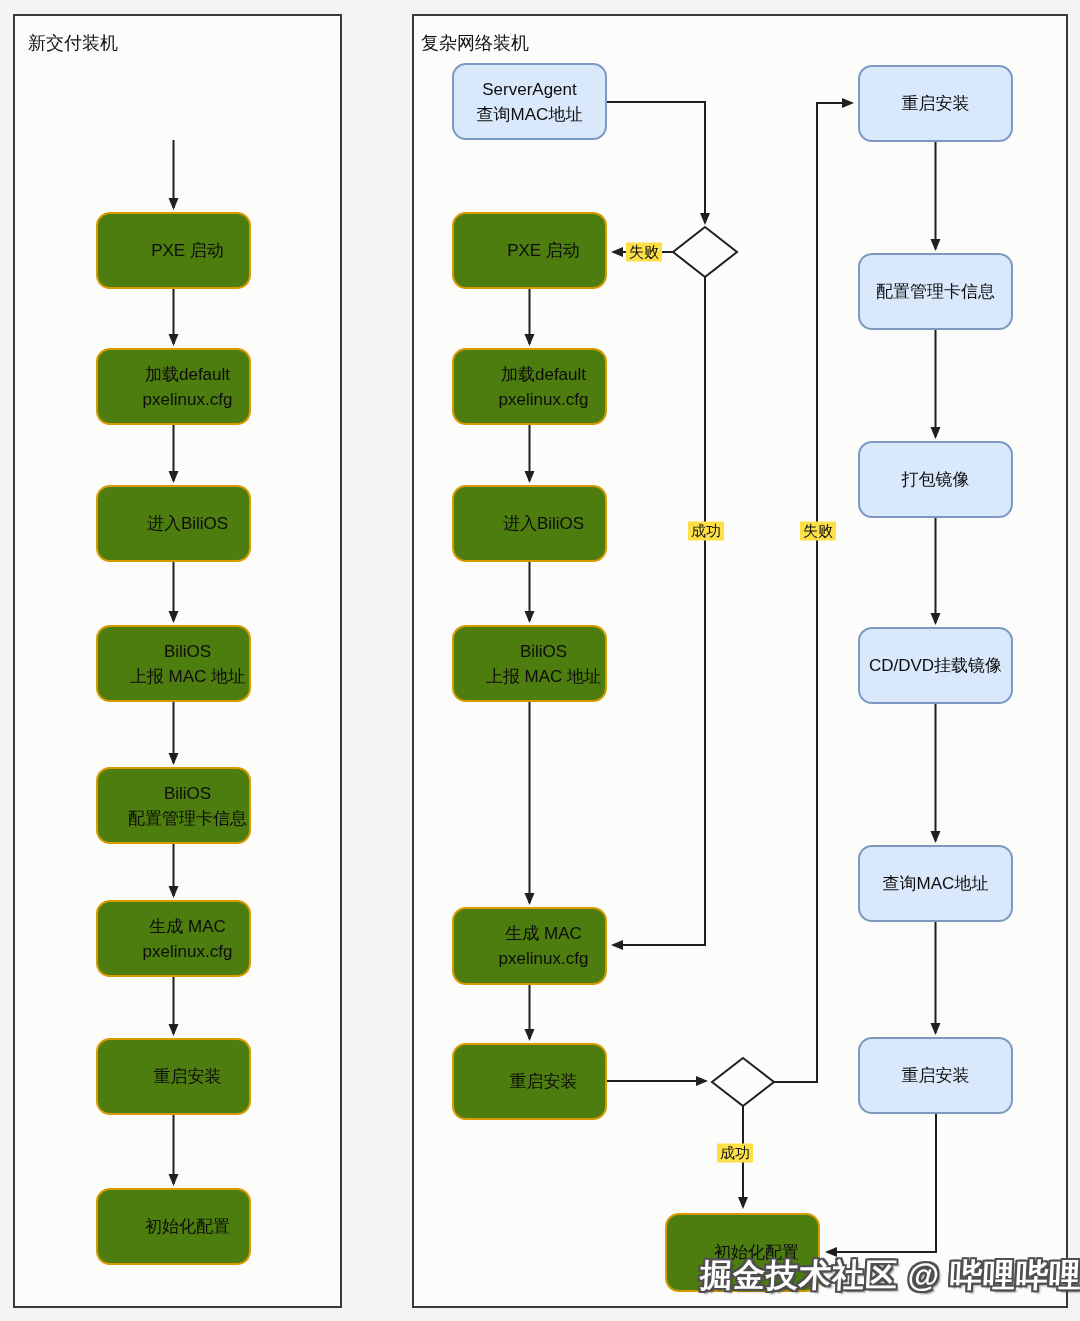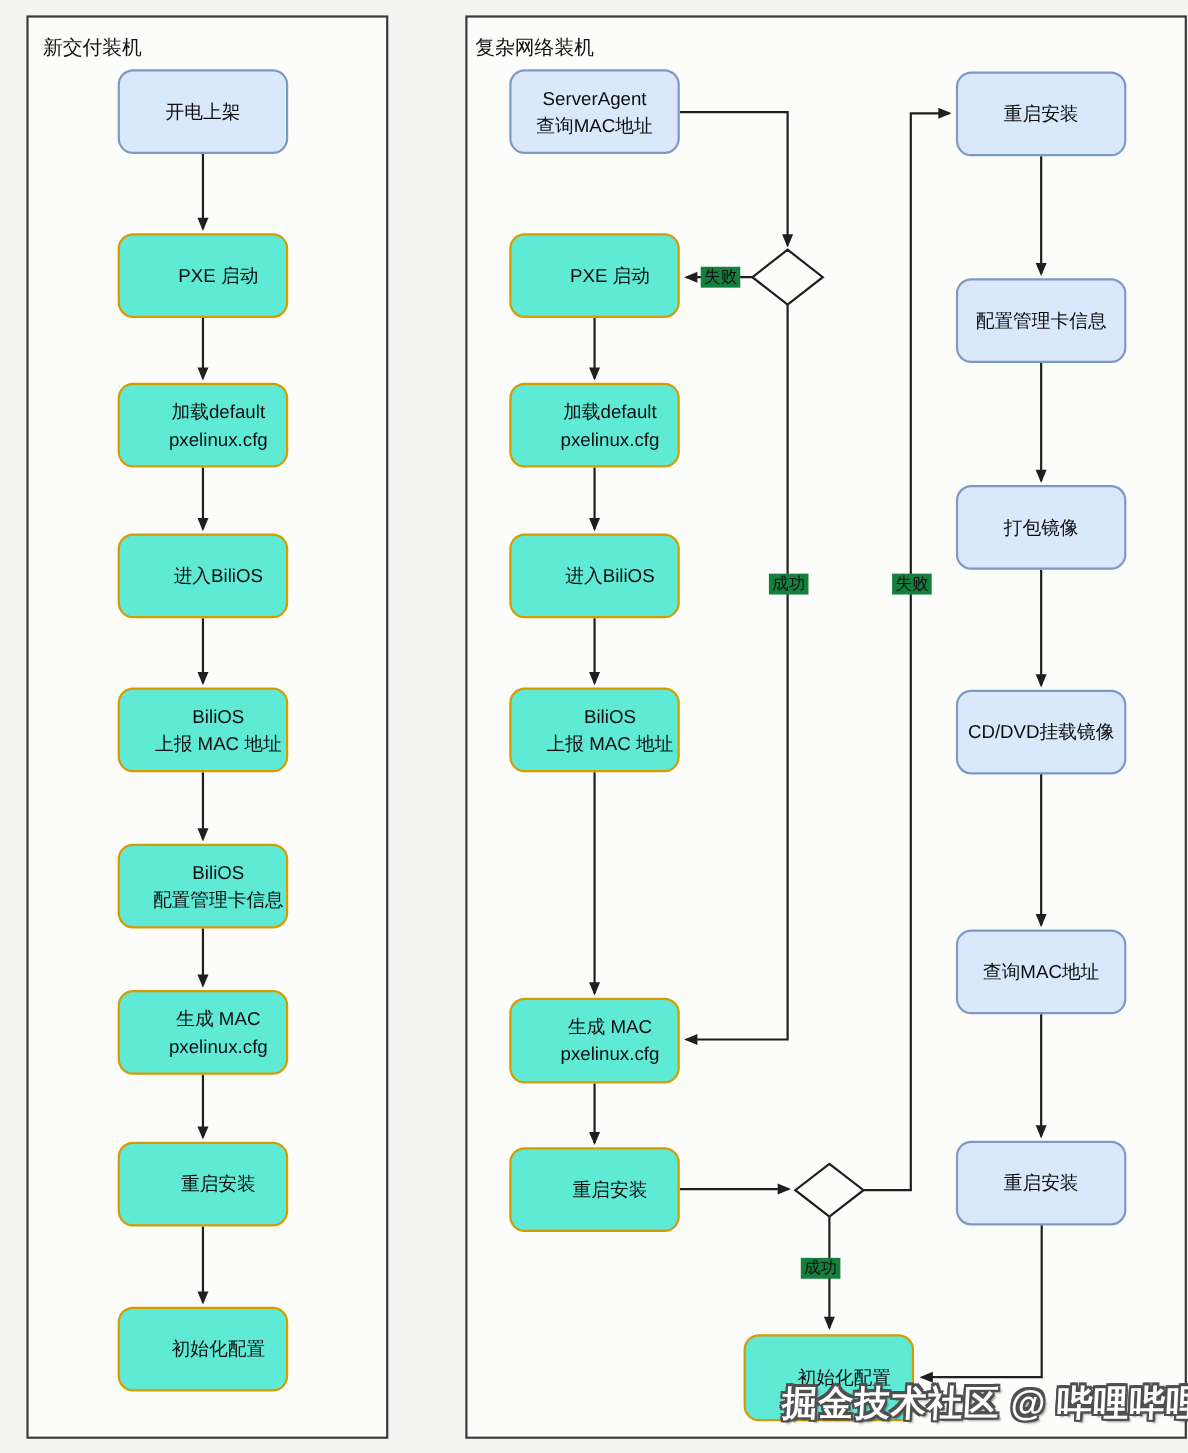--- a/index.html
+++ b/index.html
@@ -2,41 +2,41 @@
 <html><head>
 <meta charset="utf-8">
 <style>
   html,body{margin:0;padding:0;}
   body{
     width:1080px;height:1321px;position:relative;
     background:#f4f4f2;
     font-family:"Liberation Sans","DejaVu Sans",sans-serif;
     color:#1a1a1a;overflow:hidden;
   }
-  .canvas{position:absolute;left:11px;top:0;width:875px;height:1321px;}
+  .canvas{position:absolute;left:0;top:0;width:875px;height:1321px;}
   .panel{
     position:absolute;border:2px solid #3a3a3a;background:#fcfcfa;
     box-sizing:border-box;
   }
   .panel-title{
     position:absolute;font-size:18px;font-weight:500;color:#111;
     white-space:nowrap;
   }
   .node{
     position:absolute;width:155px;height:77px;border-radius:14px;
     box-sizing:border-box;border:2px solid;display:flex;flex-direction:column;
     align-items:center;justify-content:center;text-align:center;
     font-size:17px;line-height:25px;color:#0d0d0d;
   }
   .node.blue{background:#dae8fc;border-color:#7e99c1;}
-  .node.orange{background:#5eead4;border-color:#d79b00;padding-left:28px;}
+  .node.orange{background:#4d7c0f;border-color:#d79b00;padding-left:28px;}
   svg.wires{position:absolute;left:0;top:0;}
   .edge-label{
     position:absolute;transform:translate(-50%,-50%);
-    font-size:15px;color:#111;background:#15803d;padding:0 3px;
+    font-size:15px;color:#111;background:#fde047;padding:0 3px;
     white-space:nowrap;
   }
   .watermark{
     position:absolute;left:700px;top:1254px;width:360px;
     font-size:32px;font-weight:700;letter-spacing:1px;color:#ffffff;
     white-space:nowrap;transform:skewX(-3deg);
     text-shadow:-2px -2px 0 #4f4f4f,2px -2px 0 #4f4f4f,-2px 2px 0 #4f4f4f,
                  2px 2px 0 #4f4f4f,0 2px 0 #4f4f4f,2px 0 0 #4f4f4f,
                  0 -2px 0 #4f4f4f,-2px 0 0 #4f4f4f,3px 3px 2px rgba(60,60,60,.6);
   }
@@ -88,23 +88,20 @@
       <path d="M607 1081 H706" marker-end="url(#arr)"></path>
       <path d="M774 1082 H817 V103 H852" marker-end="url(#arr)"></path>
       <path d="M743 1106 V1207" marker-end="url(#arr)"></path>
       <path d="M936 1113 V1252 H827" marker-end="url(#arr)"></path>
 
       <polygon points="705,227 737,252 705,277 673,252" fill="#fcfcfa"></polygon>
       <polygon points="743,1058 774,1082 743,1106 712,1082" fill="#fcfcfa"></polygon>
     </g>
   </svg>
 
-  <div class="node blue" style="left:96px;top:63px">
-    <span>开电上架</span>
-  </div>
   <div class="node orange" style="left:96px;top:212px">
     <span>PXE 启动</span>
   </div>
   <div class="node orange" style="left:96px;top:348px">
     <span class="l2">加载default</span>
     <span class="l2">pxelinux.cfg</span>
   </div>
   <div class="node orange" style="left:96px;top:485px">
     <span>进入BiliOS</span>
   </div>

